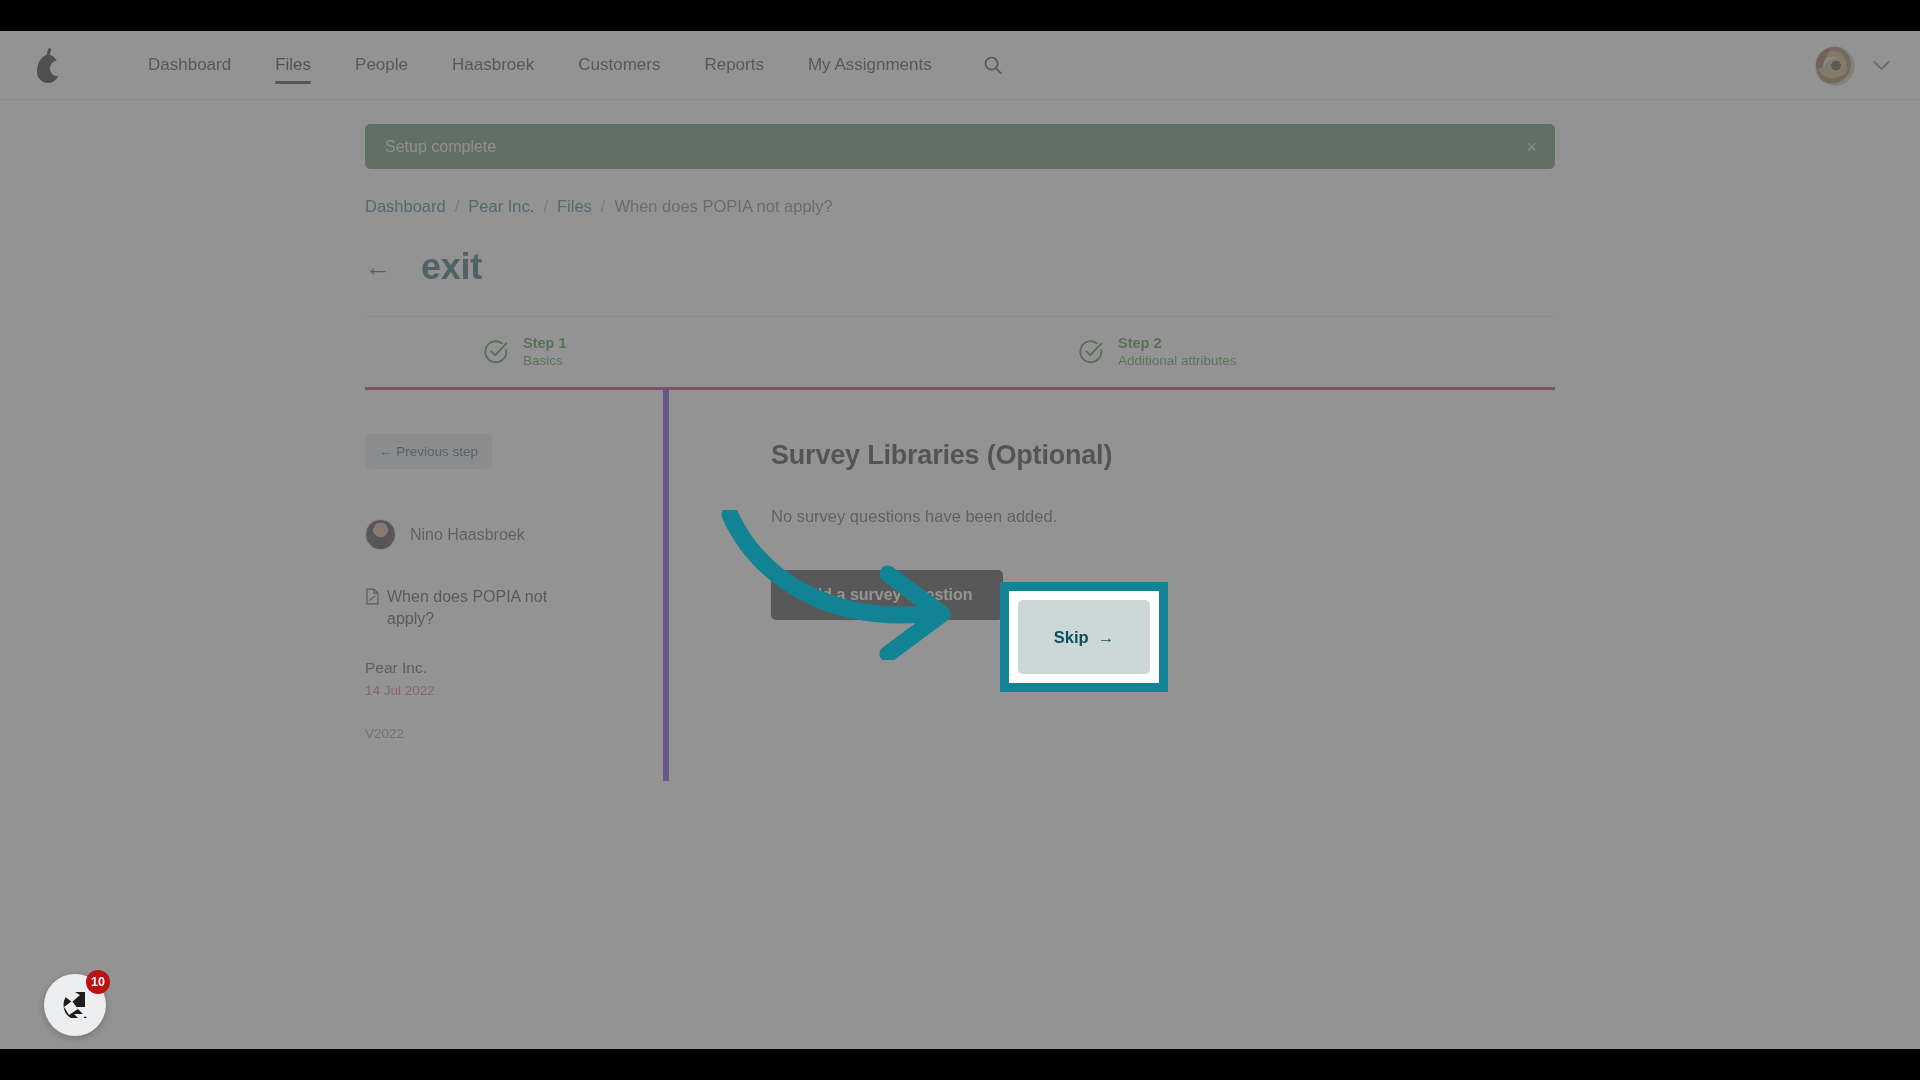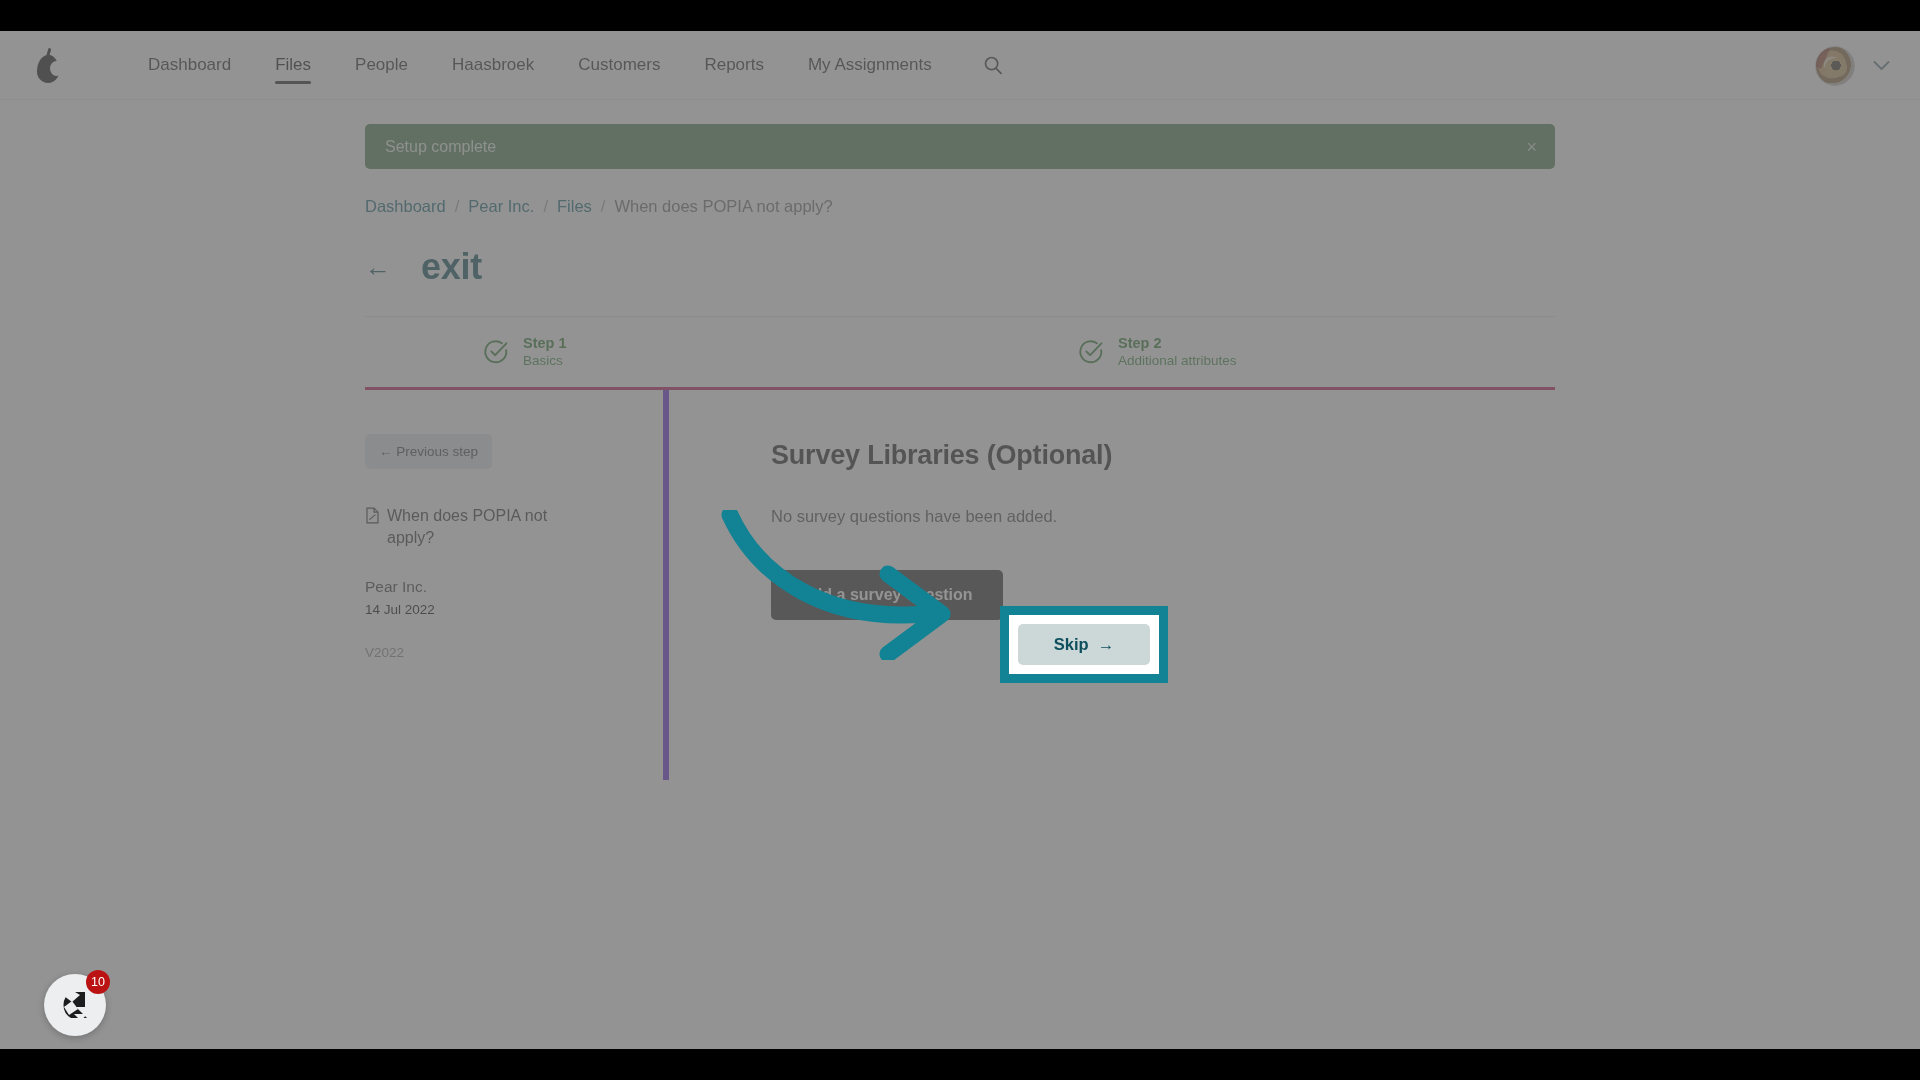--- a/index.html
+++ b/index.html
@@ -186,21 +186,21 @@
     content:""; position:absolute; left:6px; bottom:0; width:19px; height:10px;
     background:#23242a; border-radius: 8px 8px 0 0;
   }
   .person .pname { font-size: 16px; color: #4a4a4a; }
   .doc-line {
     margin-top: 36px; font-size: 16px; color: #333; line-height: 1.35;
     display: flex; gap: 7px; max-width: 210px;
   }
   .doc-icon { flex: none; margin-top: 2px; }
   .org { margin-top: 30px; font-size: 15.5px; color: #3b3b3b; }
-  .date { margin-top: 6px; font-size: 13.5px; color: #000000; }
+  .date { margin-top: 6px; font-size: 13.5px; color: #ec4899; }
   .version { margin-top: 28px; font-size: 13.5px; color: #8a8a8a; }
 
   .right-col {
     flex: 1;
     padding: 50px 0 40px 102px;
   }
   .survey-title {
     font-size: 27px; font-weight: 700; color: #1d1d1d; letter-spacing: -0.2px;
   }
   .survey-empty { margin-top: 36px; font-size: 16.5px; color: #4b4b4b; }
@@ -209,22 +209,22 @@
     background: #2d2d2d; color: #fff;
     border: none; border-radius: 5px;
     font-size: 16px; font-family: inherit; font-weight: 600;
     padding: 16px 30px; cursor: pointer;
   }
   .skip-slot { width: 150px; height: 54px; }
 
   
   #spotlight {
     position: absolute;
-    left: 1000px; top: 606px;
-    width: 168px; height: 77px;
+    left: 1000px; top: 582px;
+    width: 168px; height: 110px;
     background: #128394;
     z-index: 90;
     padding: 9px;
   }
   #spotlight .inner-white {
     width: 100%; height: 100%;
     background: #ffffff;
     padding: 9px;
   }
   .btn-skip {
@@ -258,21 +258,21 @@
     background: #eceeef;
     box-shadow: 0 2px 7px rgba(0,0,0,.22);
     position: relative;
     cursor: pointer;
     overflow: hidden;
   }
   #widget .badge {
     position: absolute; right: -4px; top: -4px;
     min-width: 24px; height: 24px; border-radius: 50%;
     background: #bb1313; color: #fff;
-    font-size: 12.5px; font-weight: 400;
+    font-size: 12.5px; font-weight: 700;
     display: flex; align-items: center; justify-content: center;
     z-index: 3;
   }
 </style>
 </head>
 <body>
 
 <div id="stage">
 
   <div id="viewport">
@@ -361,20 +361,24 @@
               <span class="st-sub" style="display:block">Additional attributes</span>
             </span>
           </div>
         </div>
 
         <div class="columns">
 
           <div class="left-col">
             <button class="prev-btn">← Previous step</button>
 
+            <div class="person">
+              <span class="pav"></span>
+              <span class="pname">Nino Haasbroek</span>
+            </div>
 
             <div class="doc-line">
               <span class="doc-icon">
                 <svg width="15" height="17" viewBox="0 0 15 17" fill="none" stroke="#333" stroke-width="1.2">
                   <path d="M2 1.2h7l4 4v10.6H2z"></path>
                   <polyline points="9,1.2 9,5.2 13,5.2"></polyline>
                   <line x1="4.4" y1="12.6" x2="10.4" y2="7.6"></line>
                 </svg>
               </span>
               <span>When does POPIA not apply?</span>

